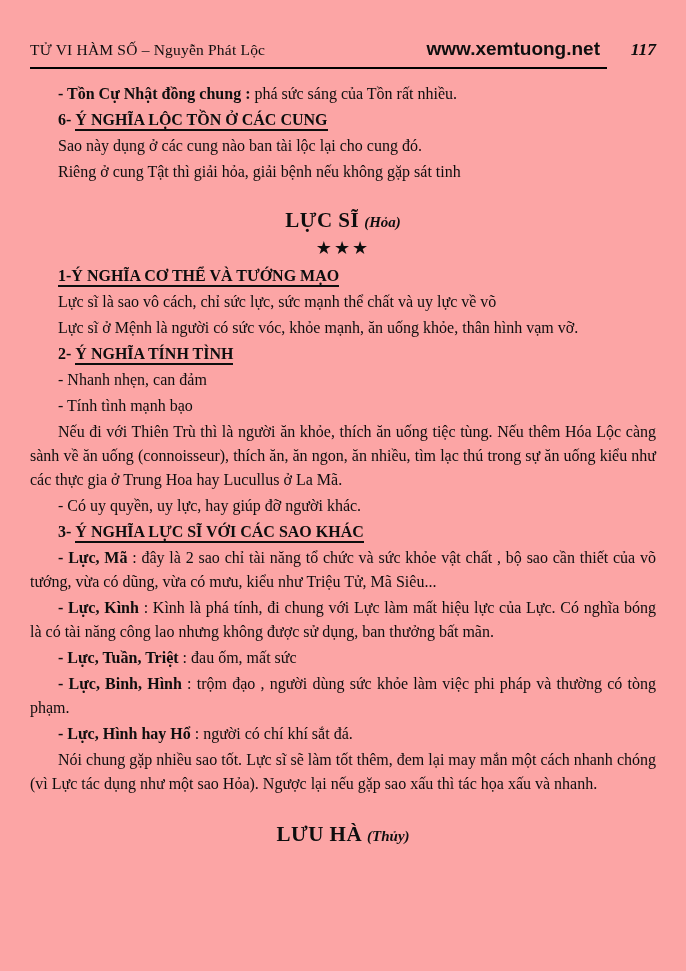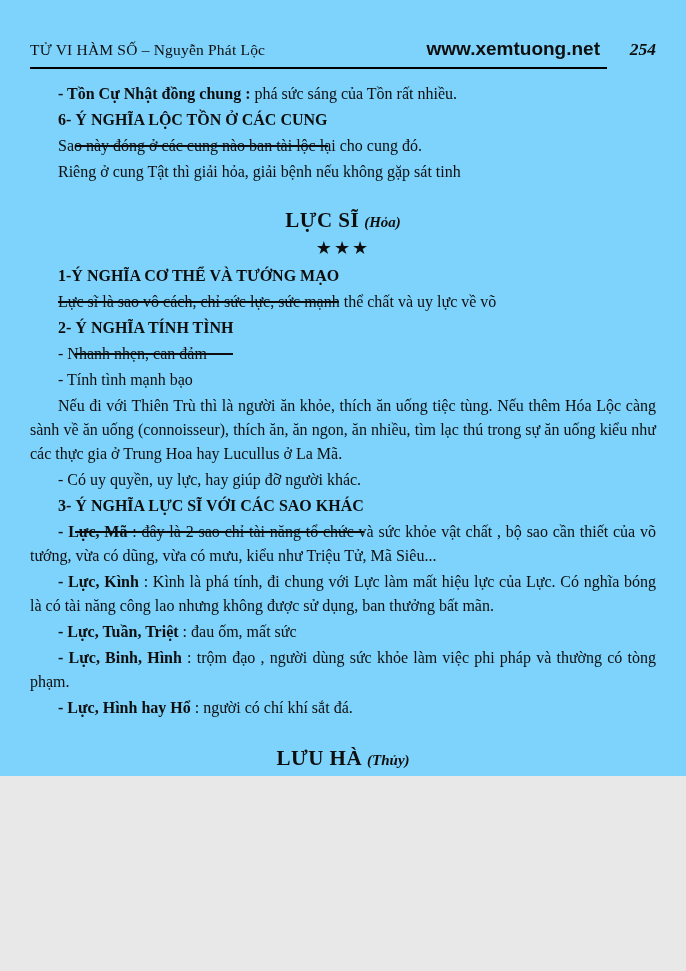--- a/index.html
+++ b/index.html
@@ -1,21 +1,21 @@
 <!DOCTYPE html>
 <html lang="vi"><head>
 <meta charset="utf-8">
 <style>
   html, body { margin: 0; padding: 0; background: #e8e8e8; }
   .page {
     position: relative;
     width: 686px;
-    height: 776px;
+    height: 971px;
     margin: 0 auto;
-    background: #7dd3fc;
+    background: #fca5a5;
     color: #0e0e0e;
     font-family: "Liberation Serif", serif;
     box-sizing: border-box;
     padding: 38px 30px 0 30px;
     overflow: hidden;
   }
   
   .header-row {
     display: flex;
     align-items: baseline;
@@ -56,21 +56,21 @@
   }
   .para b { font-weight: 700; }
   .heading {
     margin: 0 0 2px 0;
     padding-left: 28px;
     font-weight: 700;
     text-indent: 0;
   }
   .heading .u {
     border-bottom: 2px solid currentColor;
-    padding-bottom: 17px;
+    padding-bottom: 1px;
   }
   .center-title {
     margin: 24px 0 2px 0;
     text-align: center;
     font-weight: 700;
   }
   .center-title .main { font-size: 21px; letter-spacing: 0.5px; }
   .center-title .sub  { font-size: 15px; font-style: italic; margin-left: 5px; }
   .center-title.bottom { margin-top: 26px; }
   .stars {
@@ -82,43 +82,44 @@
   }
 </style>
 </head>
 <body>
 
 <div class="page">
 
   <div class="header-row">
     <span class="h-left">TỬ VI HÀM SỐ – Nguyễn Phát Lộc</span>
     <span class="h-site">www.xemtuong.net</span>
-    <span class="h-page">254</span>
+    <span class="h-page">117</span>
   </div>
   <div class="header-rule"></div>
 
   <main>
 
     <p class="para"><b>- Tồn Cự Nhật đồng chung :</b><span> phá sức sáng của Tồn rất nhiều.</span></p>
 
 
     <p class="heading"><span>6- </span><span class="u">Ý NGHĨA LỘC TỒN Ở CÁC CUNG</span></p>
 
-    <p class="para"><span>Sao này đóng ở các cung nào ban tài lộc lại cho cung đó.</span></p>
+    <p class="para"><span>Sao này dụng ở các cung nào ban tài lộc lại cho cung đó.</span></p>
 
     <p class="para"><span>Riêng ở cung Tật thì giải hỏa, giải bệnh nếu không gặp sát tinh</span></p>
 
     <div class="center-title"><span class="main">LỰC SĨ</span><span class="sub">(Hỏa)</span></div>
 
     <div class="stars">★★★</div>
 
     <p class="heading"><span></span><span class="u">1-Ý NGHĨA CƠ THỂ VÀ TƯỚNG MẠO</span></p>
 
     <p class="para"><span>Lực sĩ là sao vô cách, chỉ sức lực, sức mạnh thể chất và uy lực về võ</span></p>
 
+    <p class="para"><span>Lực sĩ ở Mệnh là người có sức vóc, khỏe mạnh, ăn uống khỏe, thân hình vạm vỡ.</span></p>
 
     <p class="heading"><span>2- </span><span class="u">Ý NGHĨA TÍNH TÌNH</span></p>
 
     <p class="para"><span>- Nhanh nhẹn, can đảm</span></p>
 
     <p class="para"><span>- Tính tình mạnh bạo</span></p>
 
 
     <p class="para"><span>Nếu đi với Thiên Trù thì là người ăn khỏe, thích ăn uống tiệc tùng. Nếu thêm Hóa Lộc càng sành về ăn uống (connoisseur), thích ăn, ăn ngon, ăn nhiều, tìm lạc thú trong sự ăn uống kiểu như các thực gia ở Trung Hoa hay Lucullus ở La Mã.</span></p>
 
@@ -129,17 +130,18 @@
     <p class="para"><b>- Lực, Mã</b><span> : đây là 2 sao chỉ tài năng tổ chức và sức khỏe  vật chất , bộ sao cần thiết của võ tướng, vừa có dũng, vừa có mưu, kiểu như Triệu Tử, Mã Siêu...</span></p>
 
     <p class="para"><b>- Lực, Kình</b><span> : Kình là phá tính, đi chung với Lực làm mất hiệu lực của Lực. Có nghĩa bóng là có tài năng công lao nhưng không được sử dụng, ban thưởng bất mãn.</span></p>
 
     <p class="para"><b>- Lực, Tuần, Triệt</b><span> : đau ốm, mất sức</span></p>
 
     <p class="para"><b>- Lực, Binh, Hình</b><span> : trộm đạo , người dùng sức khỏe làm việc phi pháp và thường có tòng phạm.</span></p>
 
     <p class="para"><b>- Lực, Hình hay Hổ</b><span> : người có chí khí sắt đá.</span></p>
 
+    <p class="para"><span>Nói chung gặp nhiều sao tốt. Lực sĩ sẽ làm tốt thêm, đem lại may mắn một cách nhanh chóng (vì Lực tác dụng như một sao Hỏa). Ngược lại nếu gặp sao xấu thì tác họa xấu và nhanh.</span></p>
 
     <div class="center-title bottom"><span class="main">LƯU HÀ</span><span class="sub">(Thủy)</span></div>
 
   </main>
 </div>
 
 </body></html>

